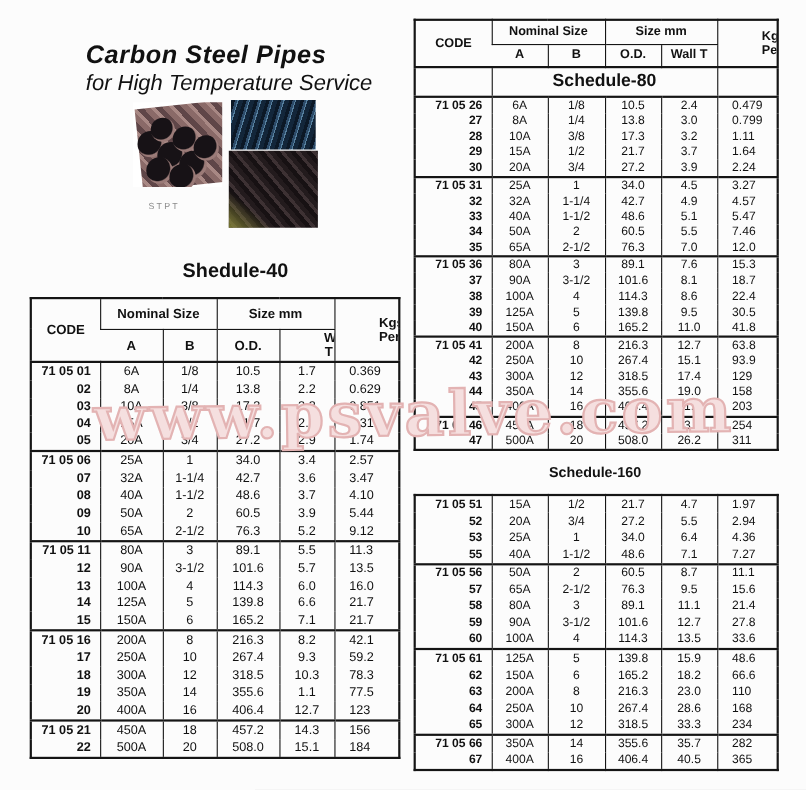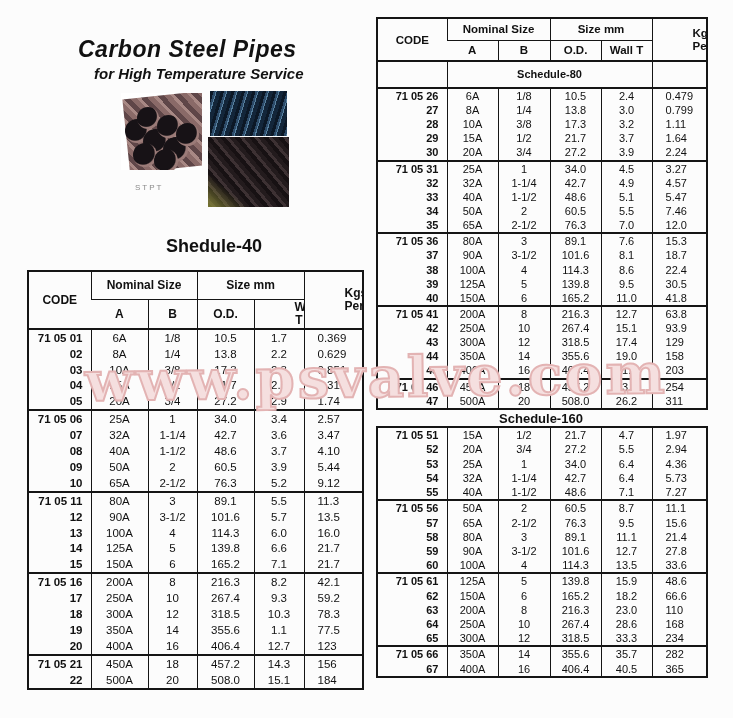--- a/index.html
+++ b/index.html
@@ -3,21 +3,21 @@
 <meta charset="utf-8">
 <style>
   html,body{margin:0;padding:0;background:#e9e9e9;}
   .page{
     position:relative;width:733px;height:718px;background:#fcfcfc;
     overflow:hidden;font-family:"Liberation Sans",sans-serif;color:#111;
   }
   
   .title-block{position:absolute;left:78px;top:36px;}
   .title-line1{font-size:23px;font-weight:bold;font-style:italic;letter-spacing:.5px;}
-  .title-line2{font-size:15px;font-weight:bold;font-style:italic;margin-top:2px;margin-left:16px;}
+  .title-line2{font-size:20px;font-weight:normal;font-style:italic;margin-top:2px;}
   
   .photo{position:absolute;overflow:hidden;background:#fff;}
   .photo1{left:121px;top:93px;width:81px;height:77px;}
   .photo1 .bundle{position:absolute;left:6%;top:2%;width:100%;height:96%;
     background:repeating-linear-gradient(52deg,#8a6a68 0 5px,#a88884 5px 8px,#5f4648 8px 13px);
     transform:rotate(-6deg);}
   .pe{position:absolute;border-radius:50%;
     background:radial-gradient(circle at 42% 42%,#171216 0 56%,#9b7b78 62% 80%,#4a3638 82%);}
   .photo2{left:210px;top:91px;width:77px;height:45px;}
   .photo2 .bundle{position:absolute;inset:-15% -8%;
@@ -56,22 +56,22 @@
   table.spec td:first-child{text-align:right;padding-right:8px;font-weight:bold;}
   table.spec td:last-child{text-align:left;padding-left:13px;}
   
   .t40{position:absolute;left:27px;top:270px;width:335px;height:420px;font-size:11.5px;}
   .t40 thead tr.h1{height:28px;} .t40 thead tr.h2{height:30px;} .t40 th{font-size:12px;}
   
   .right-col{position:absolute;left:376px;top:17px;width:330px;}
   .t80{width:330px;height:393px;font-size:11px;}
   .t80 thead tr.h1{height:22px;} .t80 thead tr.h2{height:21px;}
   .t80 tbody.schedrow tr{height:23px;} .t80 th{font-size:11.5px;}
-  .t80 tbody.schedrow td{font-size:11px;}
-  .band160{height:16px;display:flex;align-items:center;justify-content:center;
+  .t80 tbody.schedrow td{font-size:16px;}
+  .band160{height:39px;display:flex;align-items:center;justify-content:center;
     font-weight:bold;font-size:13px;}
   .t160{width:330px;height:252px;font-size:11px;}
 </style>
 </head>
 <body>
 
 <div class="page">
 
   <div class="title-block">
     <div class="title-line1">Carbon Steel Pipes</div>
@@ -570,28 +570,20 @@
           </tr>
           <tr>
             <td>53</td>
             <td>25A</td>
             <td>1</td>
             <td>34.0</td>
             <td>6.4</td>
             <td>4.36</td>
           </tr>
           <tr>
-            <td>54</td>
-            <td>32A</td>
-            <td>1-1/4</td>
-            <td>42.7</td>
-            <td>6.4</td>
-            <td>5.73</td>
-          </tr>
-          <tr>
             <td>55</td>
             <td>40A</td>
             <td>1-1/2</td>
             <td>48.6</td>
             <td>7.1</td>
             <td>7.27</td>
           </tr>
         </tbody>
       <tbody class="group">
           <tr>

